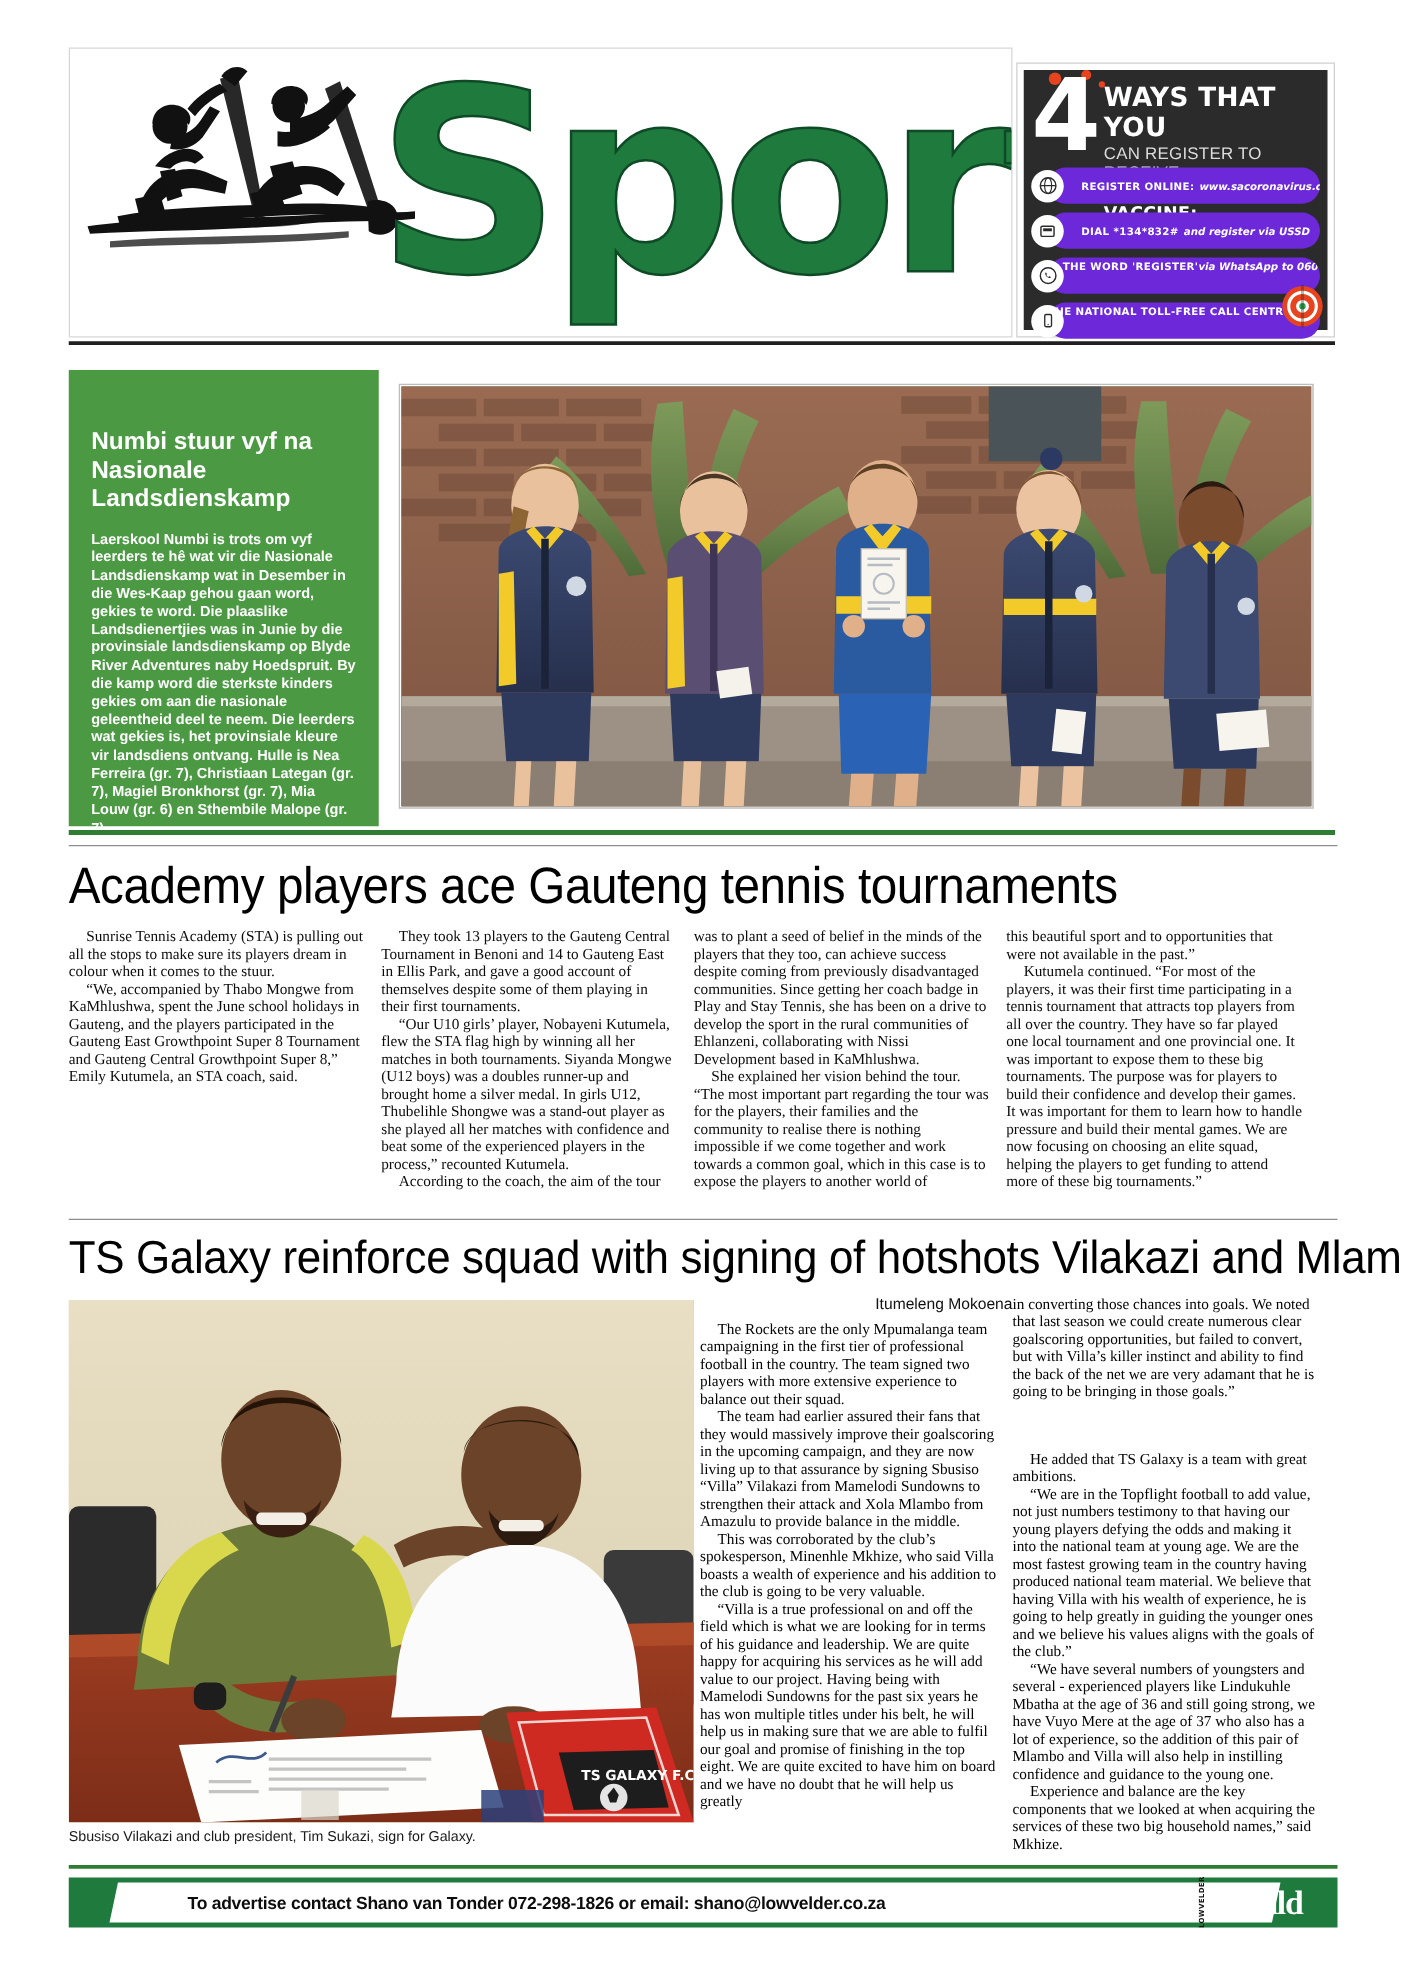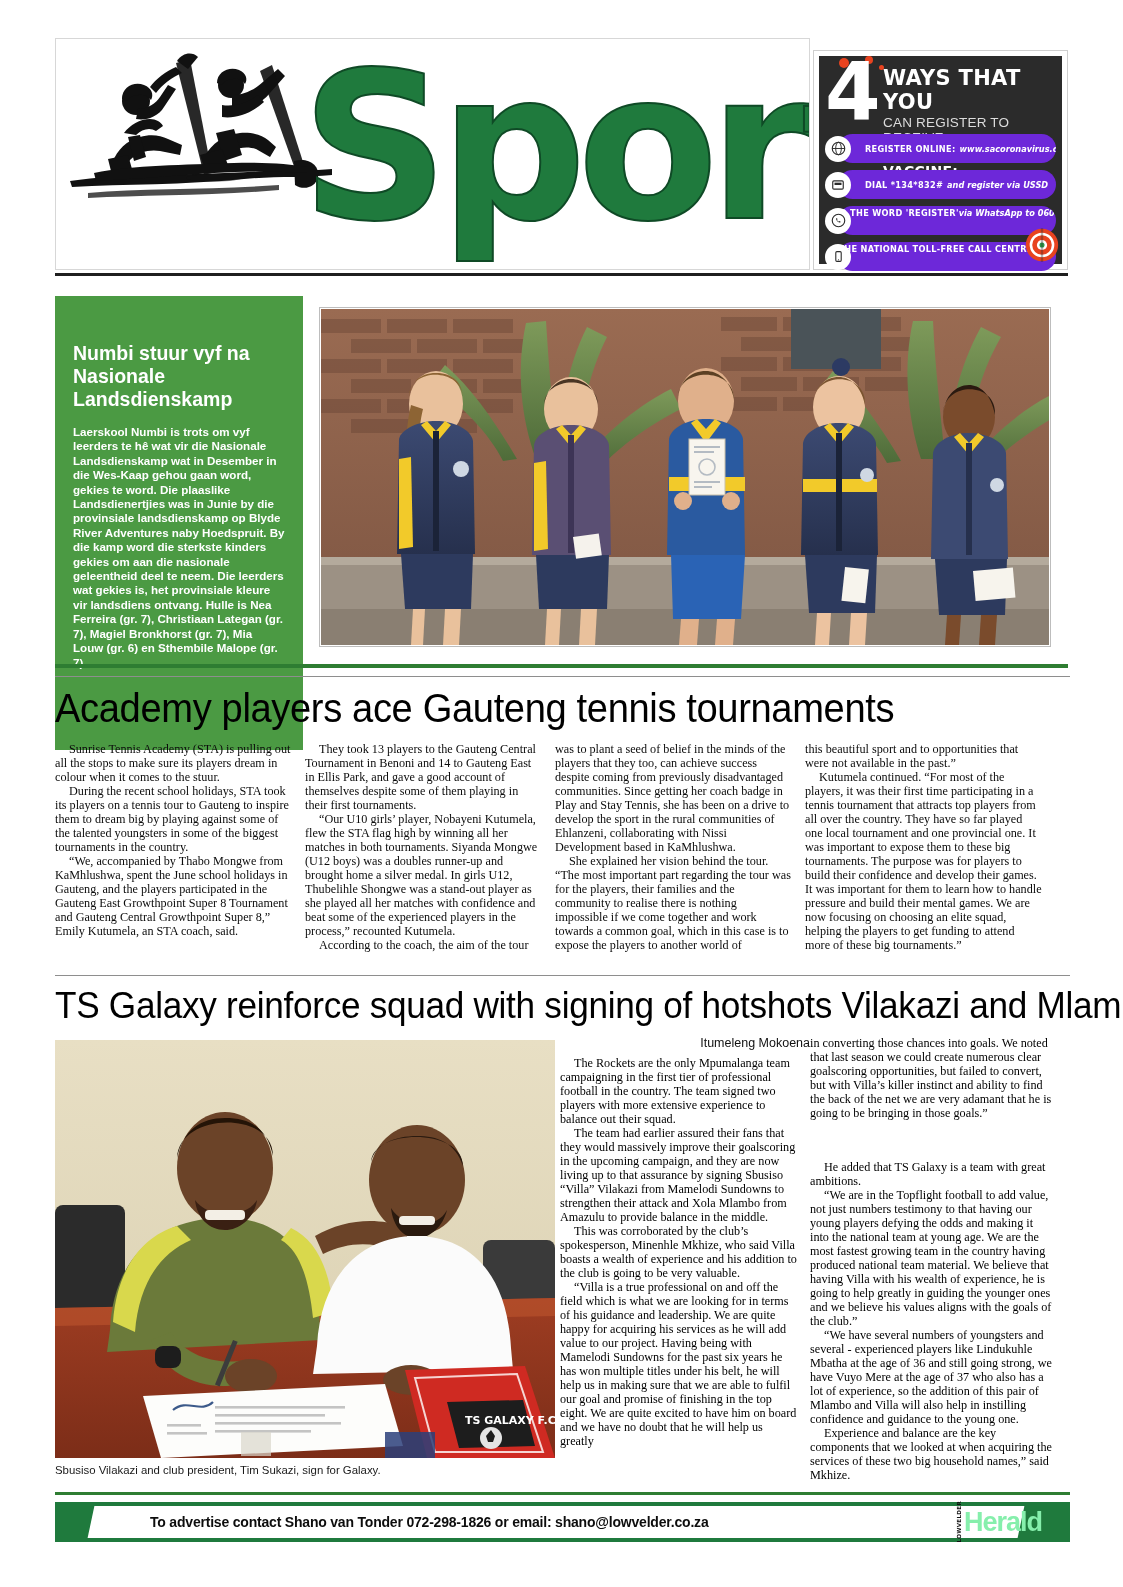--- a/index.html
+++ b/index.html
@@ -69,21 +69,21 @@
     background: #ffffff; display: flex; align-items: center; justify-content: center;
     color: #2b2b2b; font-size: 14px; z-index: 3;
   }
   .covid-target {
     position: absolute; right: 3px; bottom: 2px; width: 34px; height: 34px; z-index: 4;
   }
 
   
   .feature-band { position: absolute; left: 55px; top: 296px; width: 1013px; height: 372px; }
   .green-box {
-    position: absolute; left: 0; top: 0; width: 248px; height: 454px;
+    position: absolute; left: 0; top: 0; width: 248px; height: 365px;
     background: #4b9a43; padding: 46px 18px 6px 18px;
   }
   .green-title {
     font-family: "Liberation Sans", sans-serif; font-weight: 700;
     font-size: 19.5px; line-height: 23px; color: #ffffff; margin-bottom: 14px;
   }
   .green-body {
     font-family: "Liberation Sans", sans-serif; font-weight: 700;
     font-size: 11.6px; line-height: 14.4px; color: #ffffff;
   }
@@ -153,21 +153,21 @@
     letter-spacing: -0.2px;
   }
   .herald-logo {
     position: absolute; right: 28px; top: 4px; height: 32px; display: flex; align-items: center; gap: 2px;
   }
   .herald-vert {
     font-family: "DejaVu Sans", sans-serif; font-weight: 700; font-size: 5.6px; color: #111;
     writing-mode: vertical-rl; transform: rotate(180deg); letter-spacing: 0.3px;
   }
   .herald-word {
-    font-family: Liberation Sans, sans-serif; font-weight: 700; font-size: 27px; color: #86efac;
+    font-family: Liberation Serif, serif; font-weight: 700; font-size: 27px; color: #ffffff;
     letter-spacing: -1px; line-height: 30px;
   }
 </style>
 </head>
 <body>
 
 <div class="page">
 
   <div class="masthead">
 
@@ -454,21 +454,20 @@
 
     <div class="feature-rule"></div>
   </div>
 
   <div class="hr-thin" style="left:55px; top:676px; width:1015px;"></div>
   <div class="headline-1">Academy players ace Gauteng tennis tournaments</div>
 
   <div class="cols-1">
     <div class="col">
       <p>Sunrise Tennis Academy (STA) is pulling out all the stops to make sure its players dream in colour when it comes to the stuur.</p>
-      <p>During the recent school holidays, STA took its players on a tennis tour to Gauteng to inspire them to dream big by playing against some of the talented youngsters in some of the biggest tournaments in the country.</p>
       <p>“We, accompanied by Thabo Mongwe from KaMhlushwa, spent the June school holidays in Gauteng, and the players participated in the Gauteng East Growthpoint Super 8 Tournament and Gauteng Central Growthpoint Super 8,” Emily Kutumela, an STA coach, said.</p>
     </div>
     <div class="col">
       <p>They took 13 players to the Gauteng Central Tournament in Benoni and 14 to Gauteng East in Ellis Park, and gave a good account of themselves despite some of them playing in their first tournaments.</p>
       <p>“Our U10 girls’ player, Nobayeni Kutumela, flew the STA flag high by winning all her matches in both tournaments. Siyanda Mongwe (U12 boys) was a doubles runner-up and brought home a silver medal. In girls U12, Thubelihle Shongwe was a stand-out player as she played all her matches with confidence and beat some of the experienced players in the process,” recounted Kutumela.</p>
       <p>According to the coach, the aim of the tour</p>
     </div>
     <div class="col">
       <p class="noindent">was to plant a seed of belief in the minds of the players that they too, can achieve success despite coming from previously disadvantaged communities. Since getting her coach badge in Play and Stay Tennis, she has been on a drive to develop the sport in the rural communities of Ehlanzeni, collaborating with Nissi Development based in KaMhlushwa.</p>
       <p>She explained her vision behind the tour. “The most important part regarding the tour was for the players, their families and the community to realise there is nothing impossible if we come together and work towards a common goal, which in this case is to expose the players to another world of</p>

